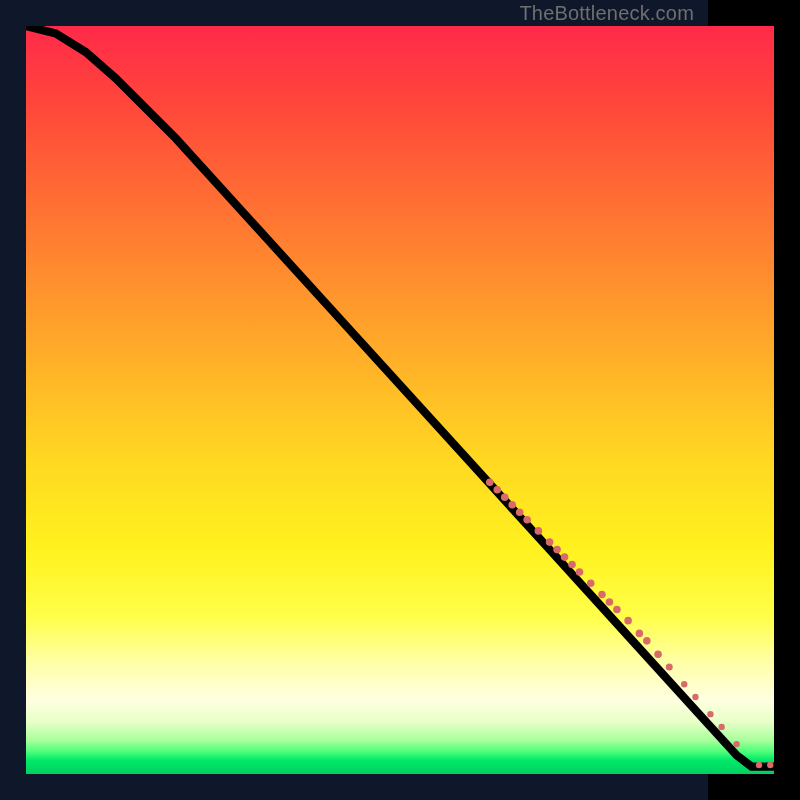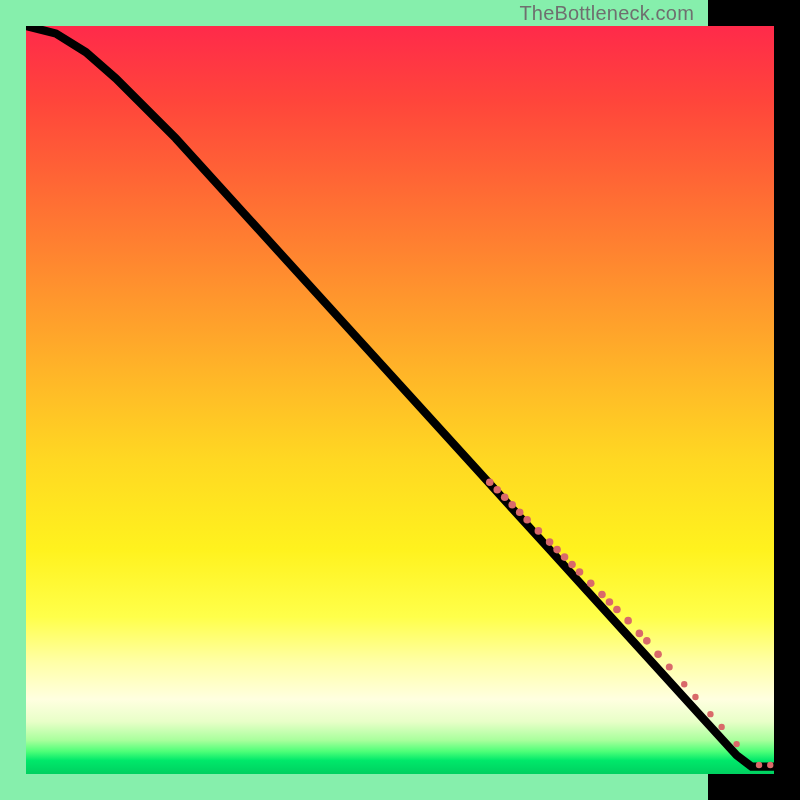--- a/index.html
+++ b/index.html
@@ -8,21 +8,21 @@
     background: #000;
     width: 800px;
     height: 800px;
     overflow: hidden;
     font-family: Arial, Helvetica, sans-serif;
   }
   .frame {
     position: relative;
     width: 708px;
     height: 800px;
-    background: #86efac;
+    background: #0f172a;
   }
   .watermark {
     position: absolute;
     top: 2px;
     right: 14px;
     color: #6f6f6f;
     font-size: 20px;
     font-weight: 400;
     letter-spacing: 0.2px;
     z-index: 10;

